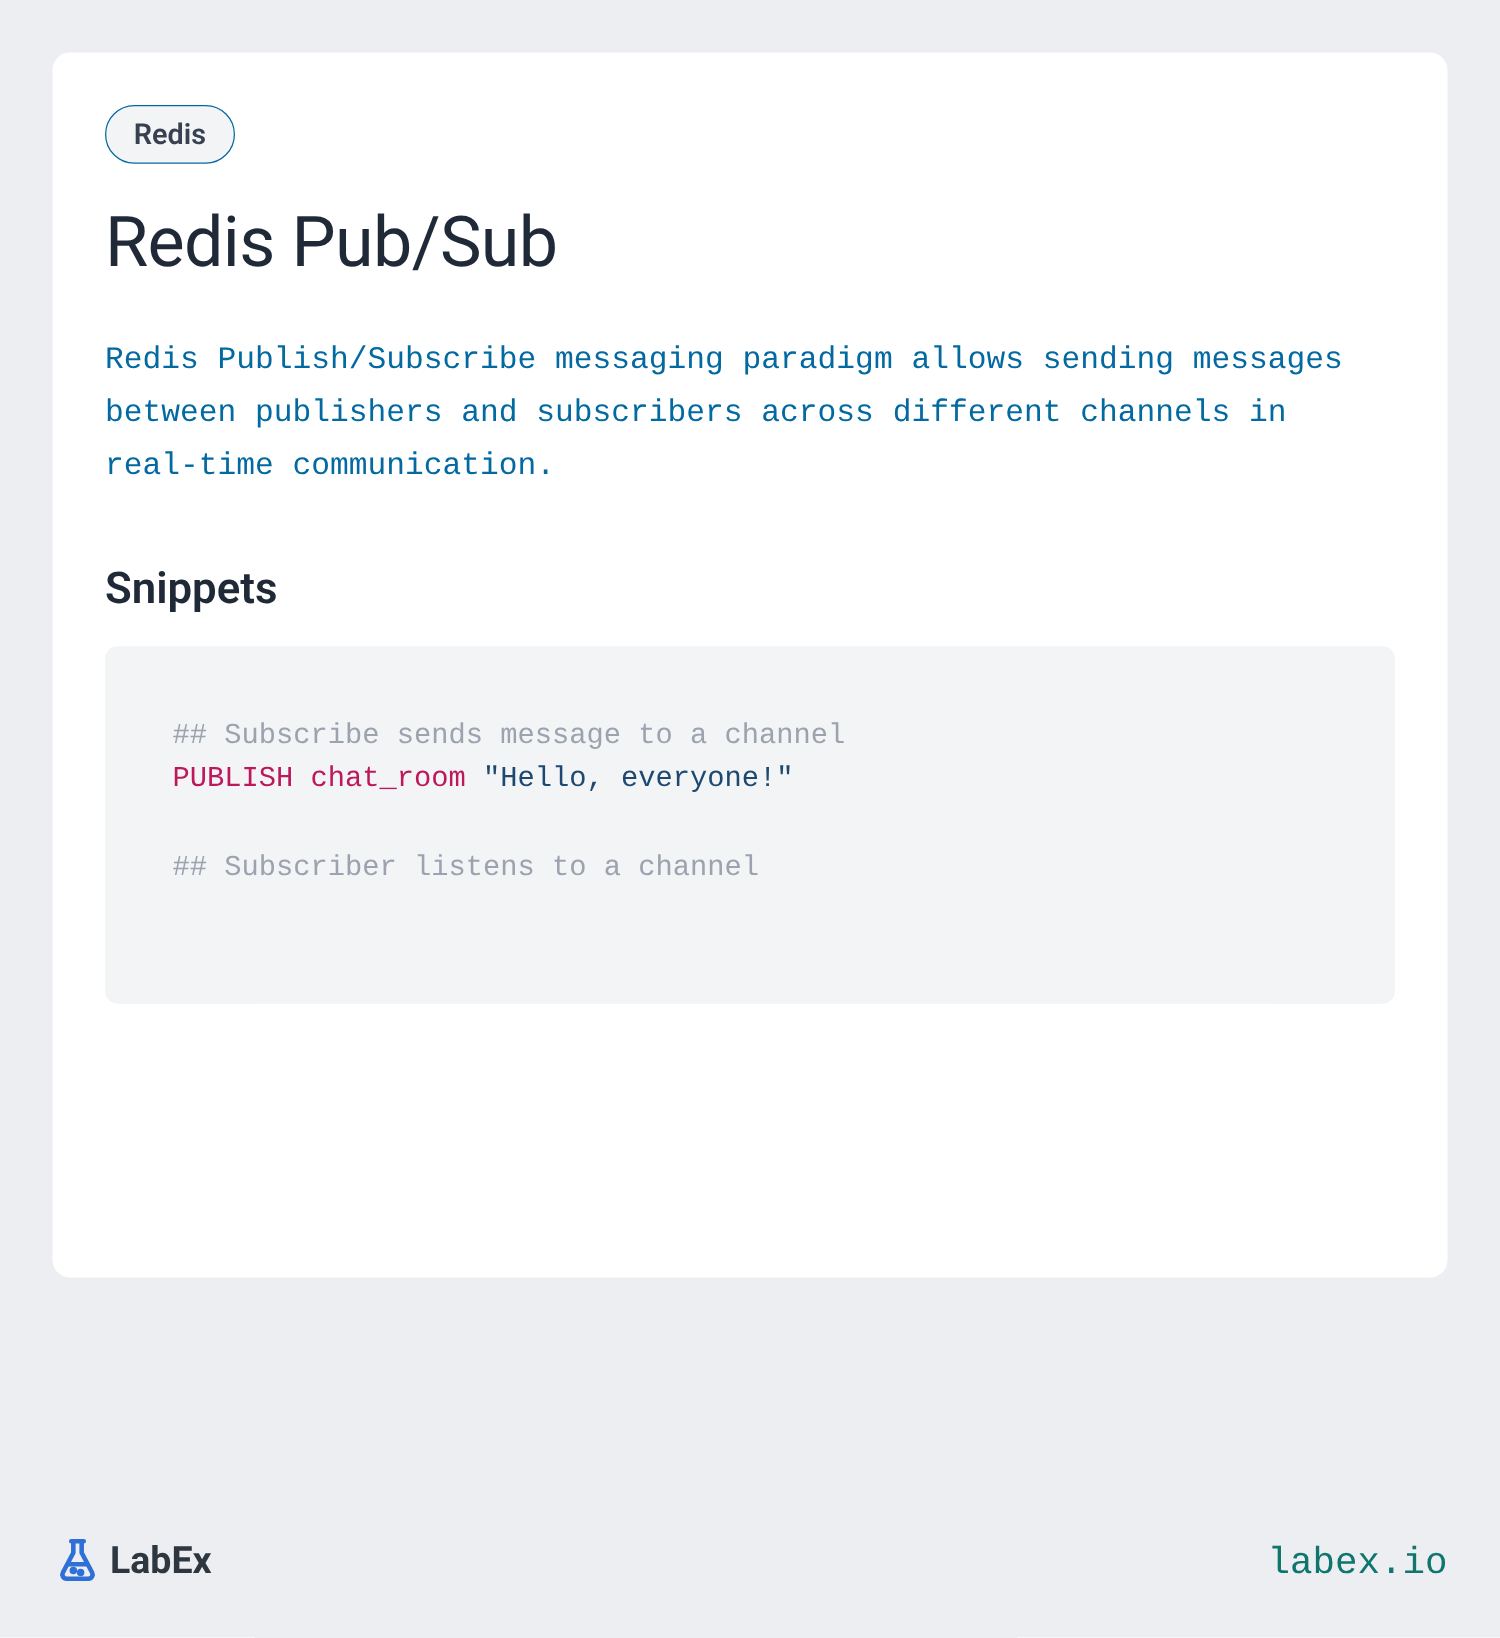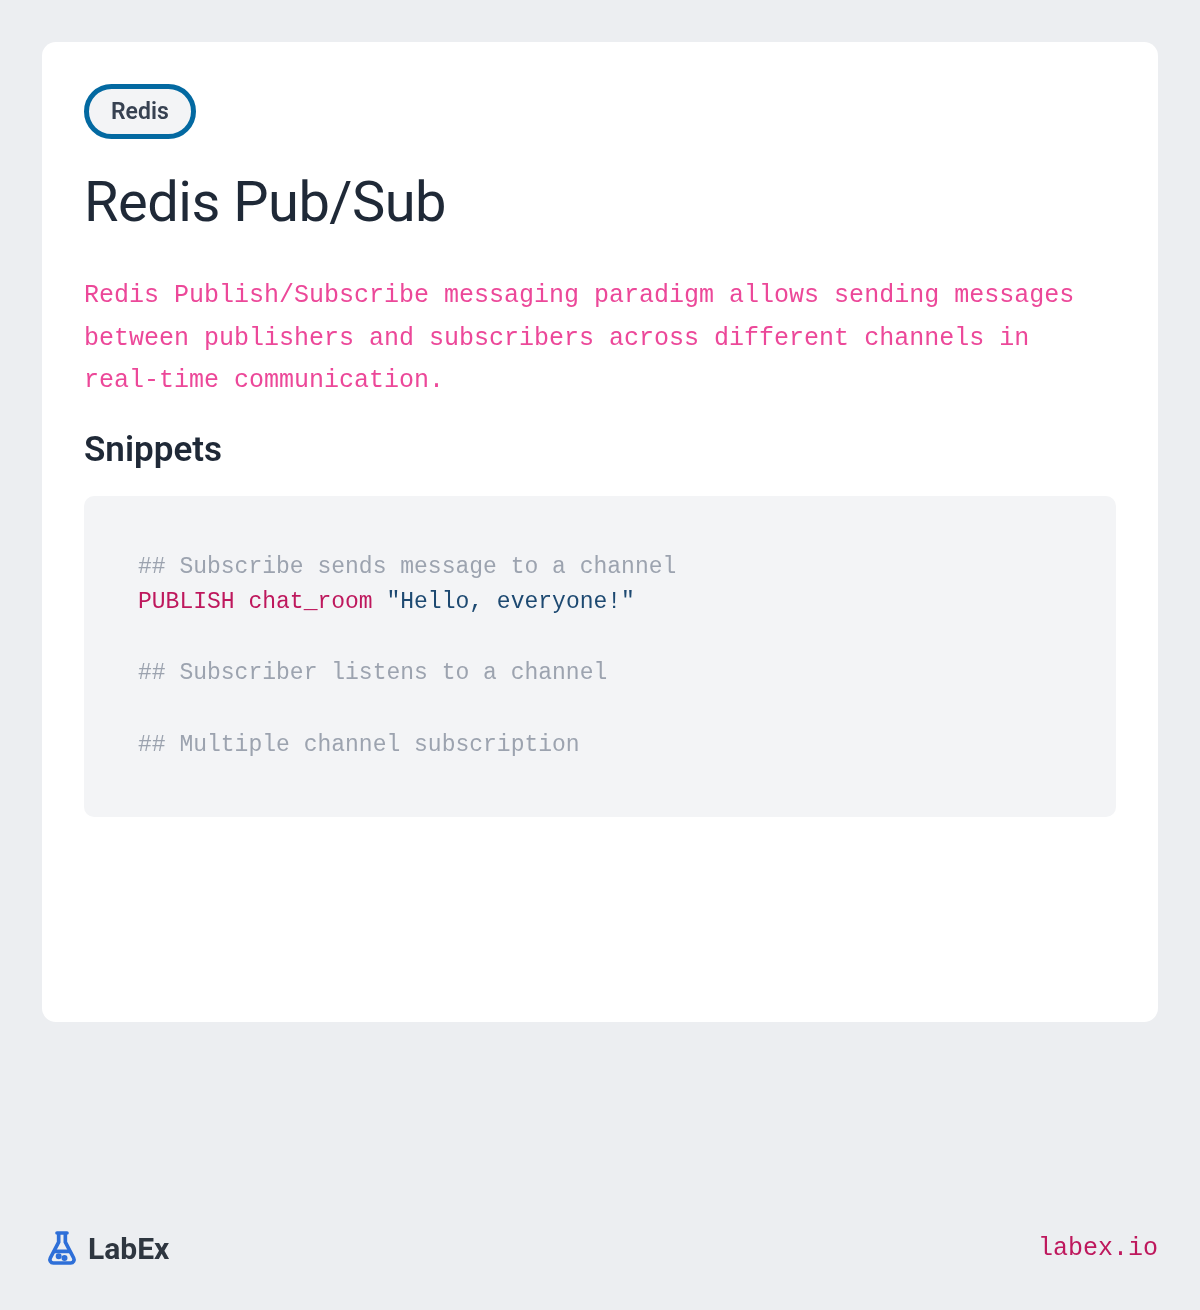--- a/index.html
+++ b/index.html
@@ -17,41 +17,41 @@
     }
     .card {
       background-color: #ffffff;
       border-radius: 14px;
       padding: 42px;
       min-height: 980px;
     }
     .tag {
       display: inline-block;
       background-color: #f3f4f6;
-      border: 5px solid #0369a1;
+      border: 1px solid #0369a1;
       border-radius: 999px;
       padding: 9px 22px;
       font-size: 23px;
       font-weight: 600;
       color: #374151;
       margin-bottom: 30px;
     }
     .title {
       font-size: 56px;
       font-weight: 400;
       color: #1f2937;
       margin-bottom: 40px;
       letter-spacing: -0.5px;
     }
     .description {
       font-family: ui-monospace, SFMono-Regular, "SF Mono", Menlo, Consolas, "Liberation Mono", monospace;
       font-size: 25px;
       line-height: 1.7;
-      color: #ec4899;
-      margin-bottom: 26px;
+      color: #0369a1;
+      margin-bottom: 55px;
     }
     .snippets-heading {
       font-size: 35px;
       font-weight: 600;
       color: #1f2937;
       margin-bottom: 26px;
     }
     .code-block {
       background-color: #f3f4f6;
       border-radius: 10px;
@@ -72,60 +72,59 @@
     .str {
       color: #1d4971;
     }
     .footer {
       position: absolute;
       bottom: 42px;
       left: 42px;
       right: 42px;
       display: flex;
       justify-content: space-between;
-      align-items: center;
+      align-items: flex-end;
     }
     .logo {
       display: flex;
       align-items: center;
       gap: 6px;
     }
     .logo-icon {
       width: 40px;
       height: 40px;
     }
     .logo-text {
       font-size: 30px;
       font-weight: 700;
       color: #2e3640;
     }
     .footer-url {
       font-family: ui-monospace, SFMono-Regular, "SF Mono", Menlo, Consolas, "Liberation Mono", monospace;
-      font-size: 25px;
-      color: #be185d;
+      font-size: 30px;
+      color: #0f766e;
     }
     .empty-line {
       height: 1.55em;
     }
   </style>
 </head>
 <body>
 
 <div class="card">
   <div class="tag">Redis</div>
   <h1 class="title">Redis Pub/Sub</h1>
   <p class="description">Redis Publish/Subscribe messaging paradigm allows sending messages between publishers and subscribers across different channels in real-time communication.</p>
   <h2 class="snippets-heading">Snippets</h2>
   <div class="code-block">
     <div class="code-line"><span class="comment">## Subscribe sends message to a channel</span></div>
     <div class="code-line"><span class="cmd">PUBLISH chat_room </span><span class="str">"Hello, everyone!"</span></div>
     <div class="empty-line"></div>
     <div class="code-line"><span class="comment">## Subscriber listens to a channel</span></div>
     <div class="empty-line"></div>
-    <div class="code-line"><span class="comment">## Multiple channel subscription</span></div>
   </div>
 </div>
 
 <div class="footer">
   <div class="logo">
     <svg class="logo-icon" viewBox="0 0 24 24" fill="none" stroke="#2e6fd8" stroke-width="2.2" stroke-linecap="round" stroke-linejoin="round">
       <path d="M9 3h6M10 3v5.5L5 18c-.7 1.3.2 3 1.8 3h10.4c1.6 0 2.5-1.7 1.8-3L14 8.5V3"></path>
       <path d="M7.5 14h9"></path>
       <circle cx="10" cy="17" r="0.7" fill="#2e6fd8"></circle>
       <circle cx="13.5" cy="18" r="0.7" fill="#2e6fd8"></circle>

